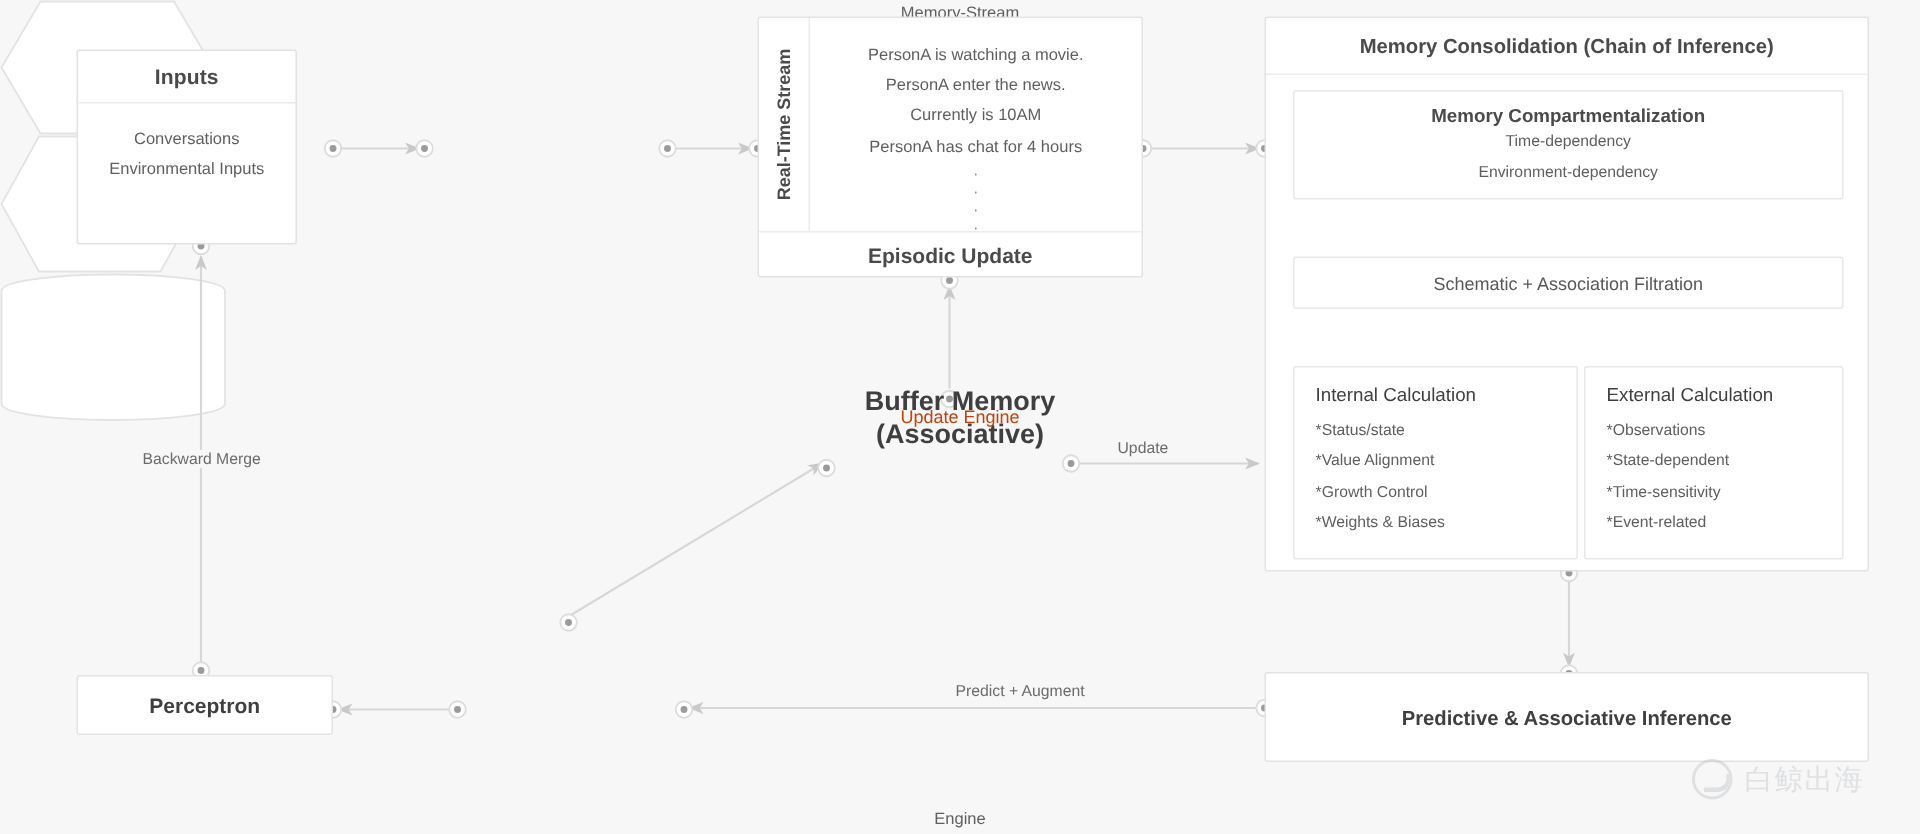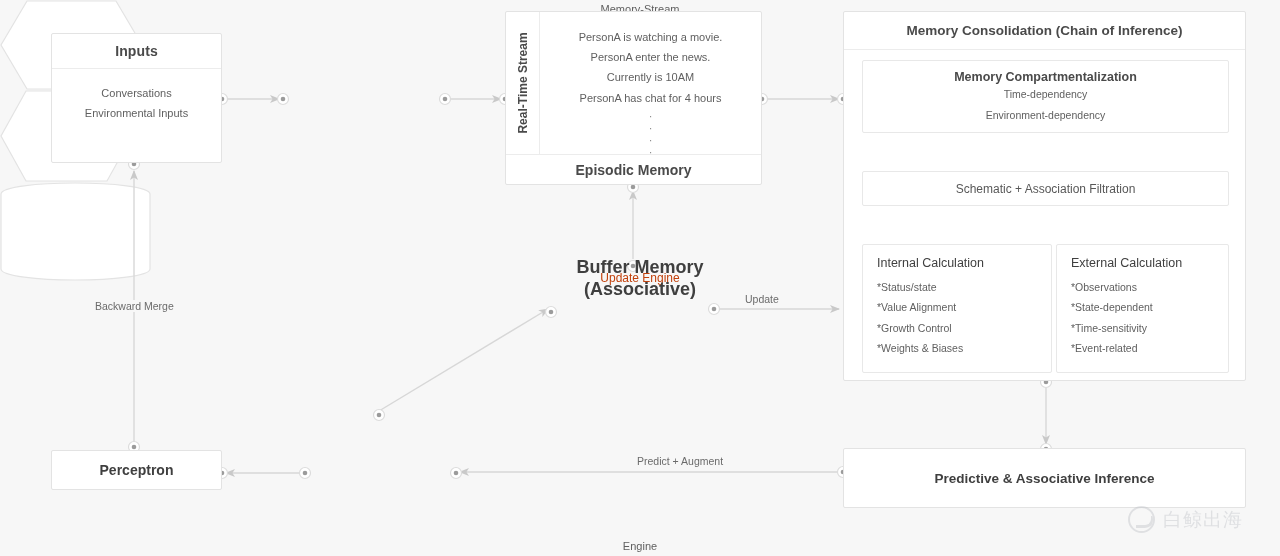--- a/index.html
+++ b/index.html
@@ -31,21 +31,21 @@
     font-weight: bold;
     color: #4a4a4a;
     text-align: center;
     letter-spacing: .1px;
   }
   .node-body {
     text-align: center;
     color: #5f5f5f;
   }
   
-  #inputs { left: 51px; top: 33px; width: 171px; height: 130px; }
+  #inputs { left: 51px; top: 33px; width: 147px; height: 130px; }
   #inputs .node-title {
     font-size: 14px;
     line-height: 34px;
     border-bottom: 1px solid #ececec;
     height: 35px;
   }
   #inputs .node-body { padding-top: 14px; font-size: 11px; line-height: 20.4px; }
 
   
   #msengine {
@@ -286,21 +286,21 @@
         <p>PersonA is watching a movie.</p>
         <p>PersonA enter the news.</p>
         <p>Currently is 10AM</p>
         <p>PersonA has chat for 4 hours</p>
         <div class="dots">·</div>
         <div class="dots">·</div>
         <div class="dots">·</div>
         <div class="dots">·</div>
       </div>
     </div>
-    <div class="em-title">Episodic Memory</div>
+    <div class="em-title">Episodic Update</div>
   </div>
 
   <div class="node" id="consolidation">
     <div class="mc-title">Memory Consolidation (Chain of Inference)</div>
 
     <div class="inner-box" id="schem">
       <span>Schematic + Association Filtration</span>
     </div>
 
     <div class="inner-box" id="compart">

